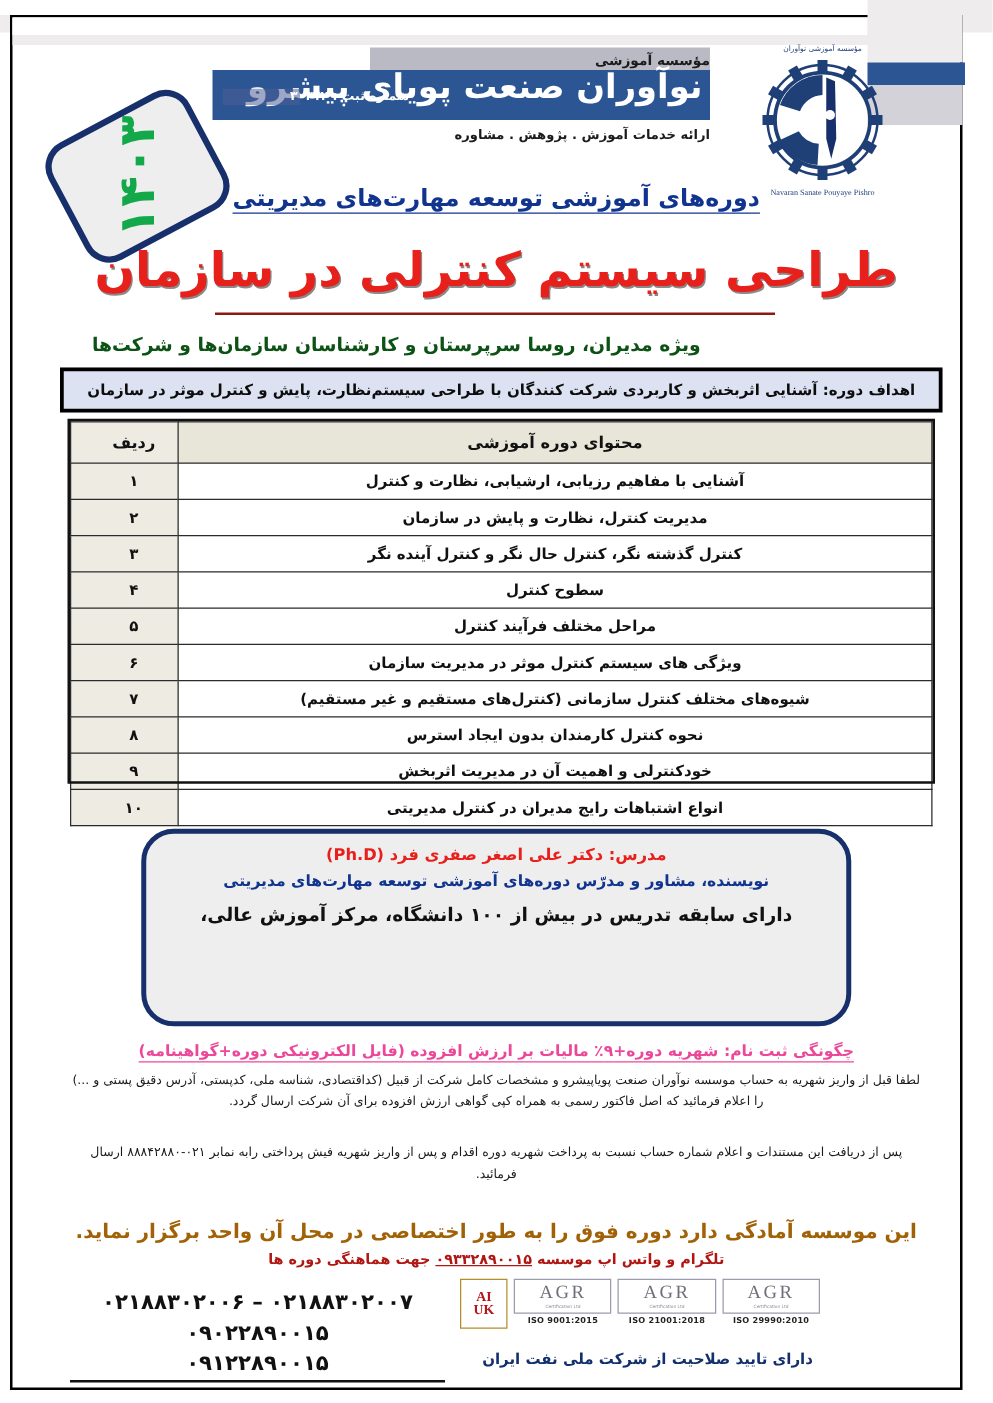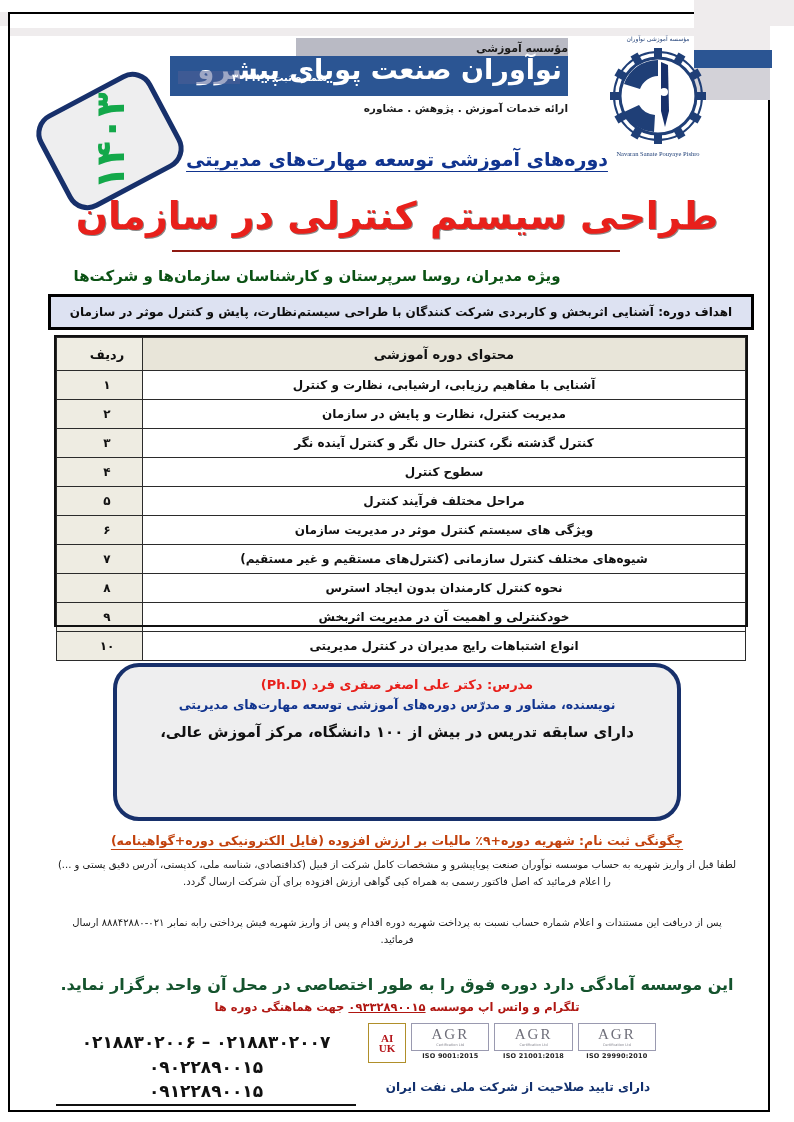--- a/index.html
+++ b/index.html
@@ -161,32 +161,32 @@
     font-size:12.5px;font-weight:bold;color:#11348f;margin-bottom:9px;
   }
   .inst-line{
     font-size:15px;font-weight:bold;color:#111111;line-height:1.55;
     text-align:center;
   }
 
   
   .reg-head{
     position:absolute;left:0;top:833px;width:794px;text-align:center;
-    font-size:12.5px;font-weight:bold;color:#c2410c;
+    font-size:12.5px;font-weight:bold;color:#ec4899;
     text-decoration:underline;text-underline-offset:4px;
   }
   .reg-p{
     position:absolute;left:56px;width:682px;text-align:center;
     font-size:10px;color:#1a1a1a;line-height:1.65;
   }
   .reg-p1{top:857px;}
   .reg-p2{top:915px;}
   .promo{
     position:absolute;left:0;top:975px;width:794px;text-align:center;
-    font-size:16px;font-weight:bold;color:#14532d;
+    font-size:16px;font-weight:bold;color:#a16207;
   }
   .telegram{
     position:absolute;left:0;top:1000px;width:794px;text-align:center;
     font-size:11.5px;font-weight:bold;color:#b01712;
   }
   .telegram u{text-decoration:underline;}
 
   
   .phones{
     position:absolute;left:56px;top:1030px;width:300px;

